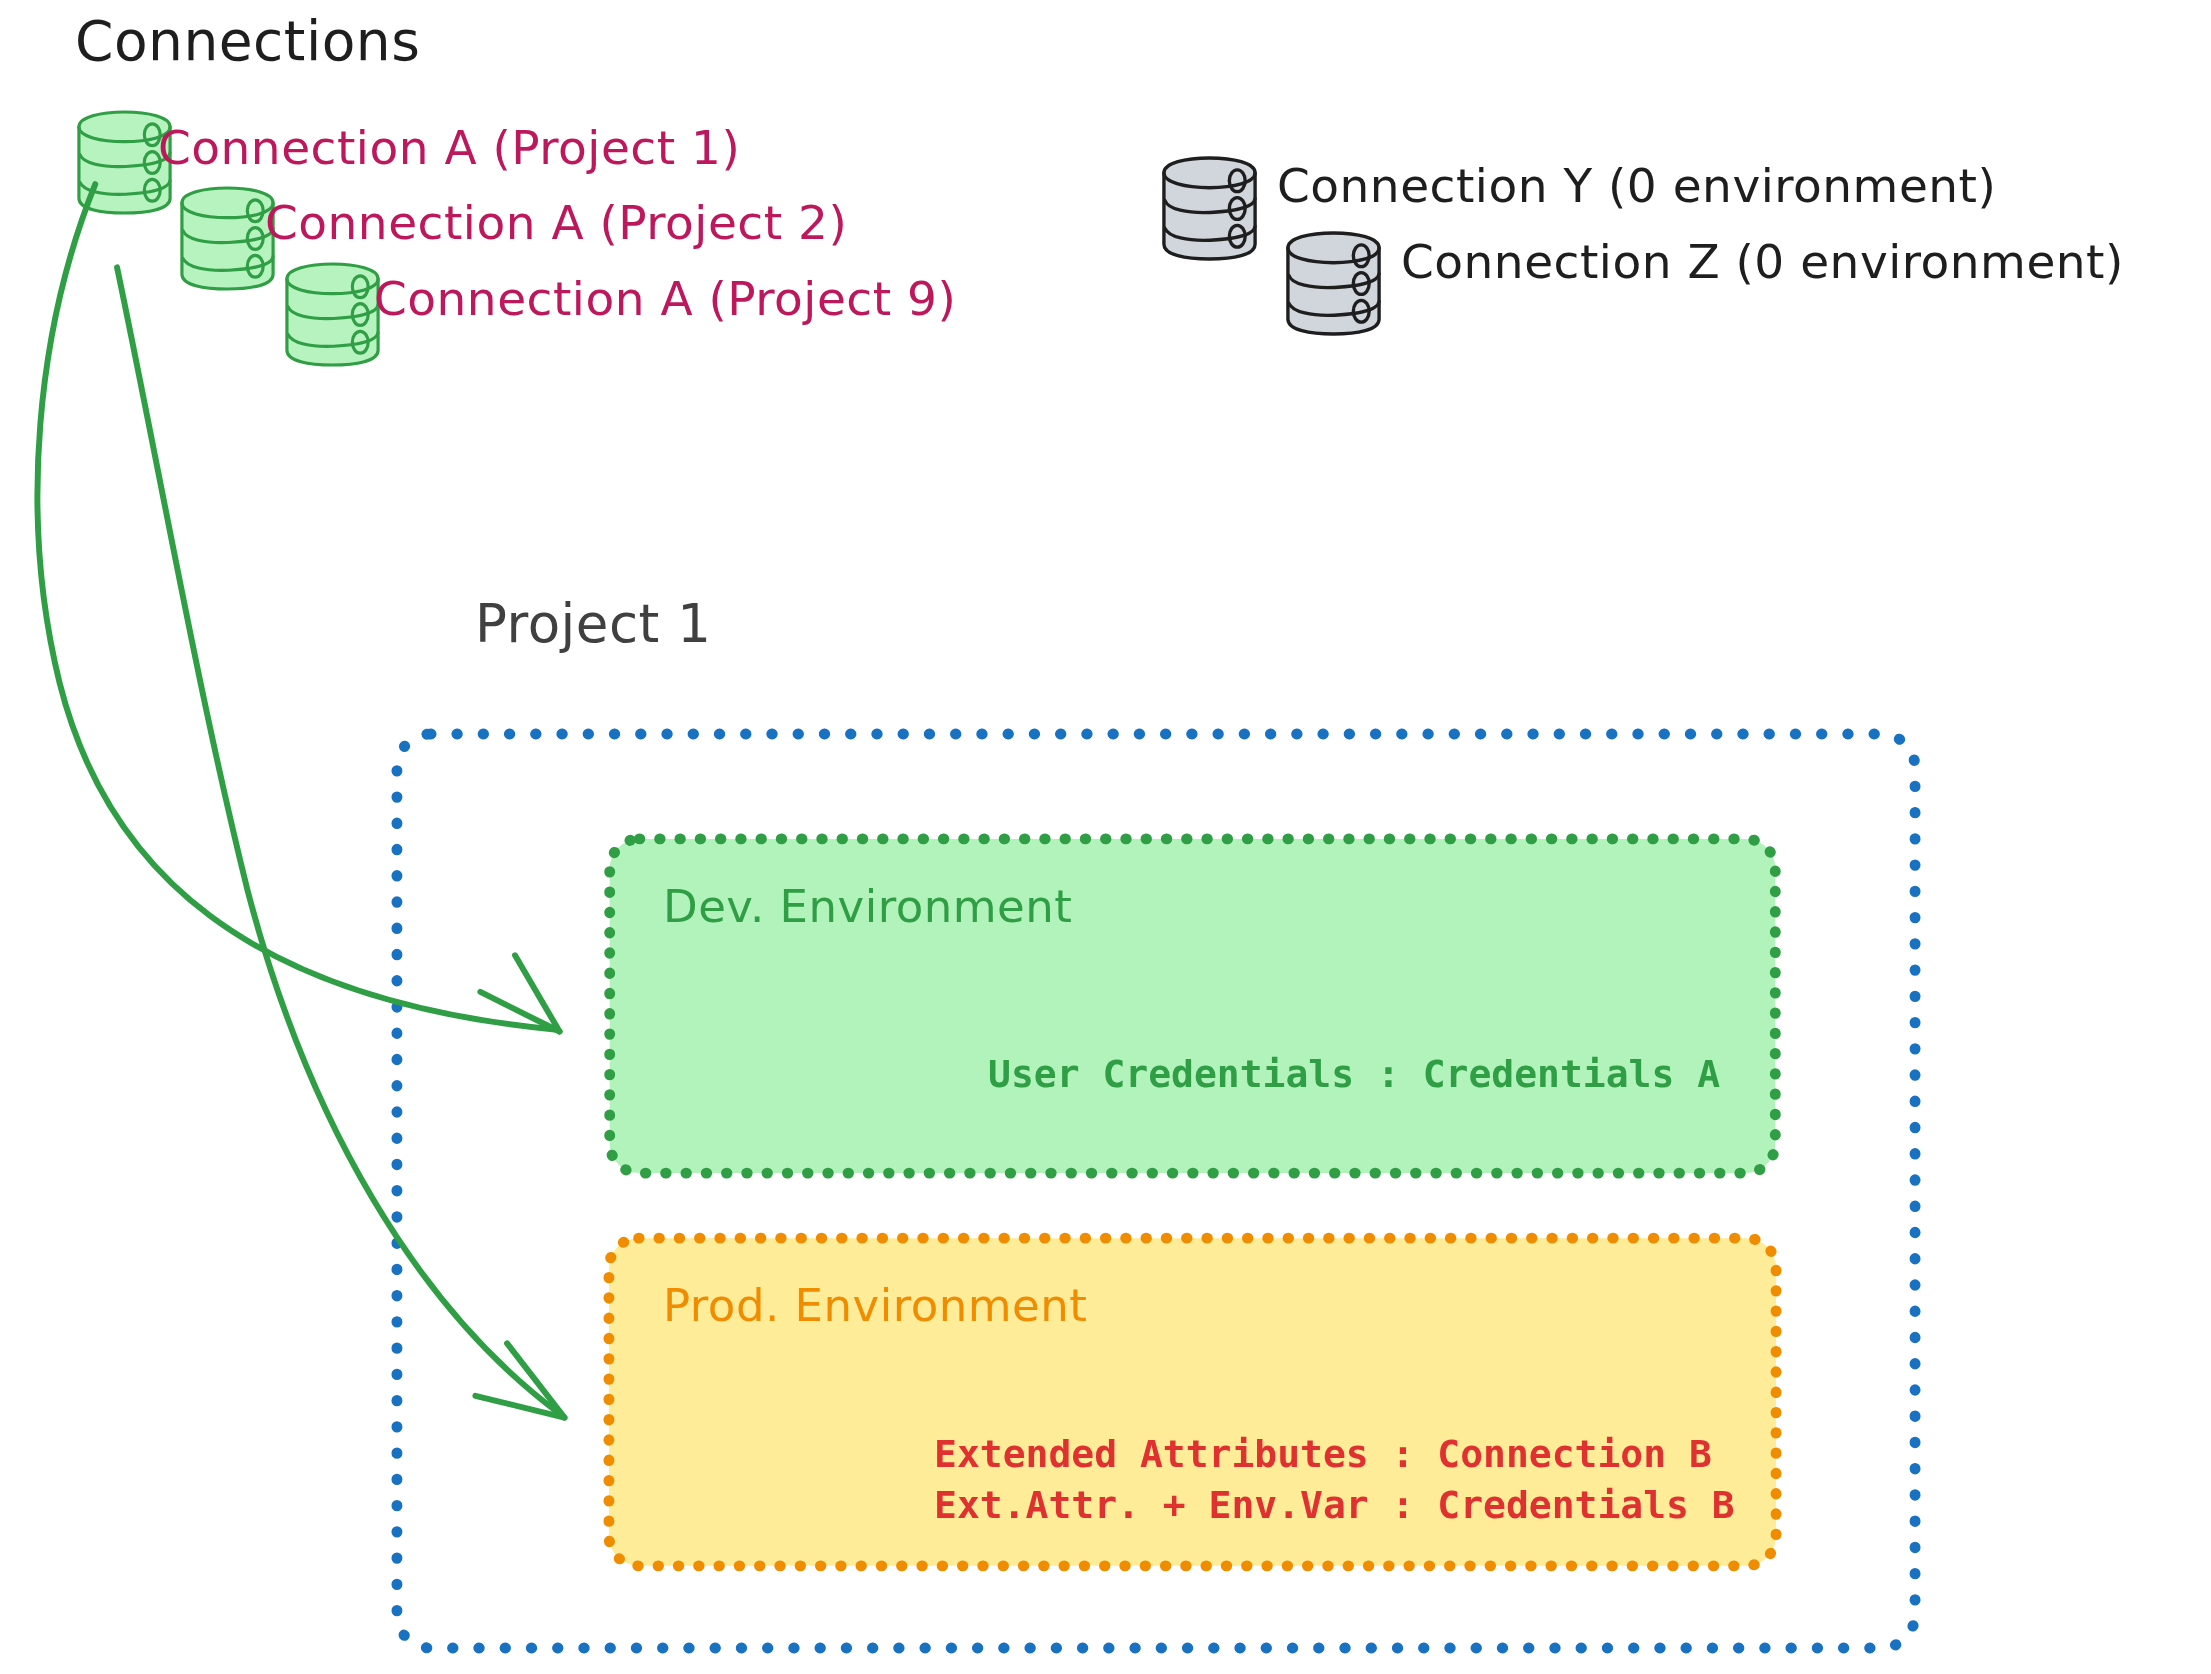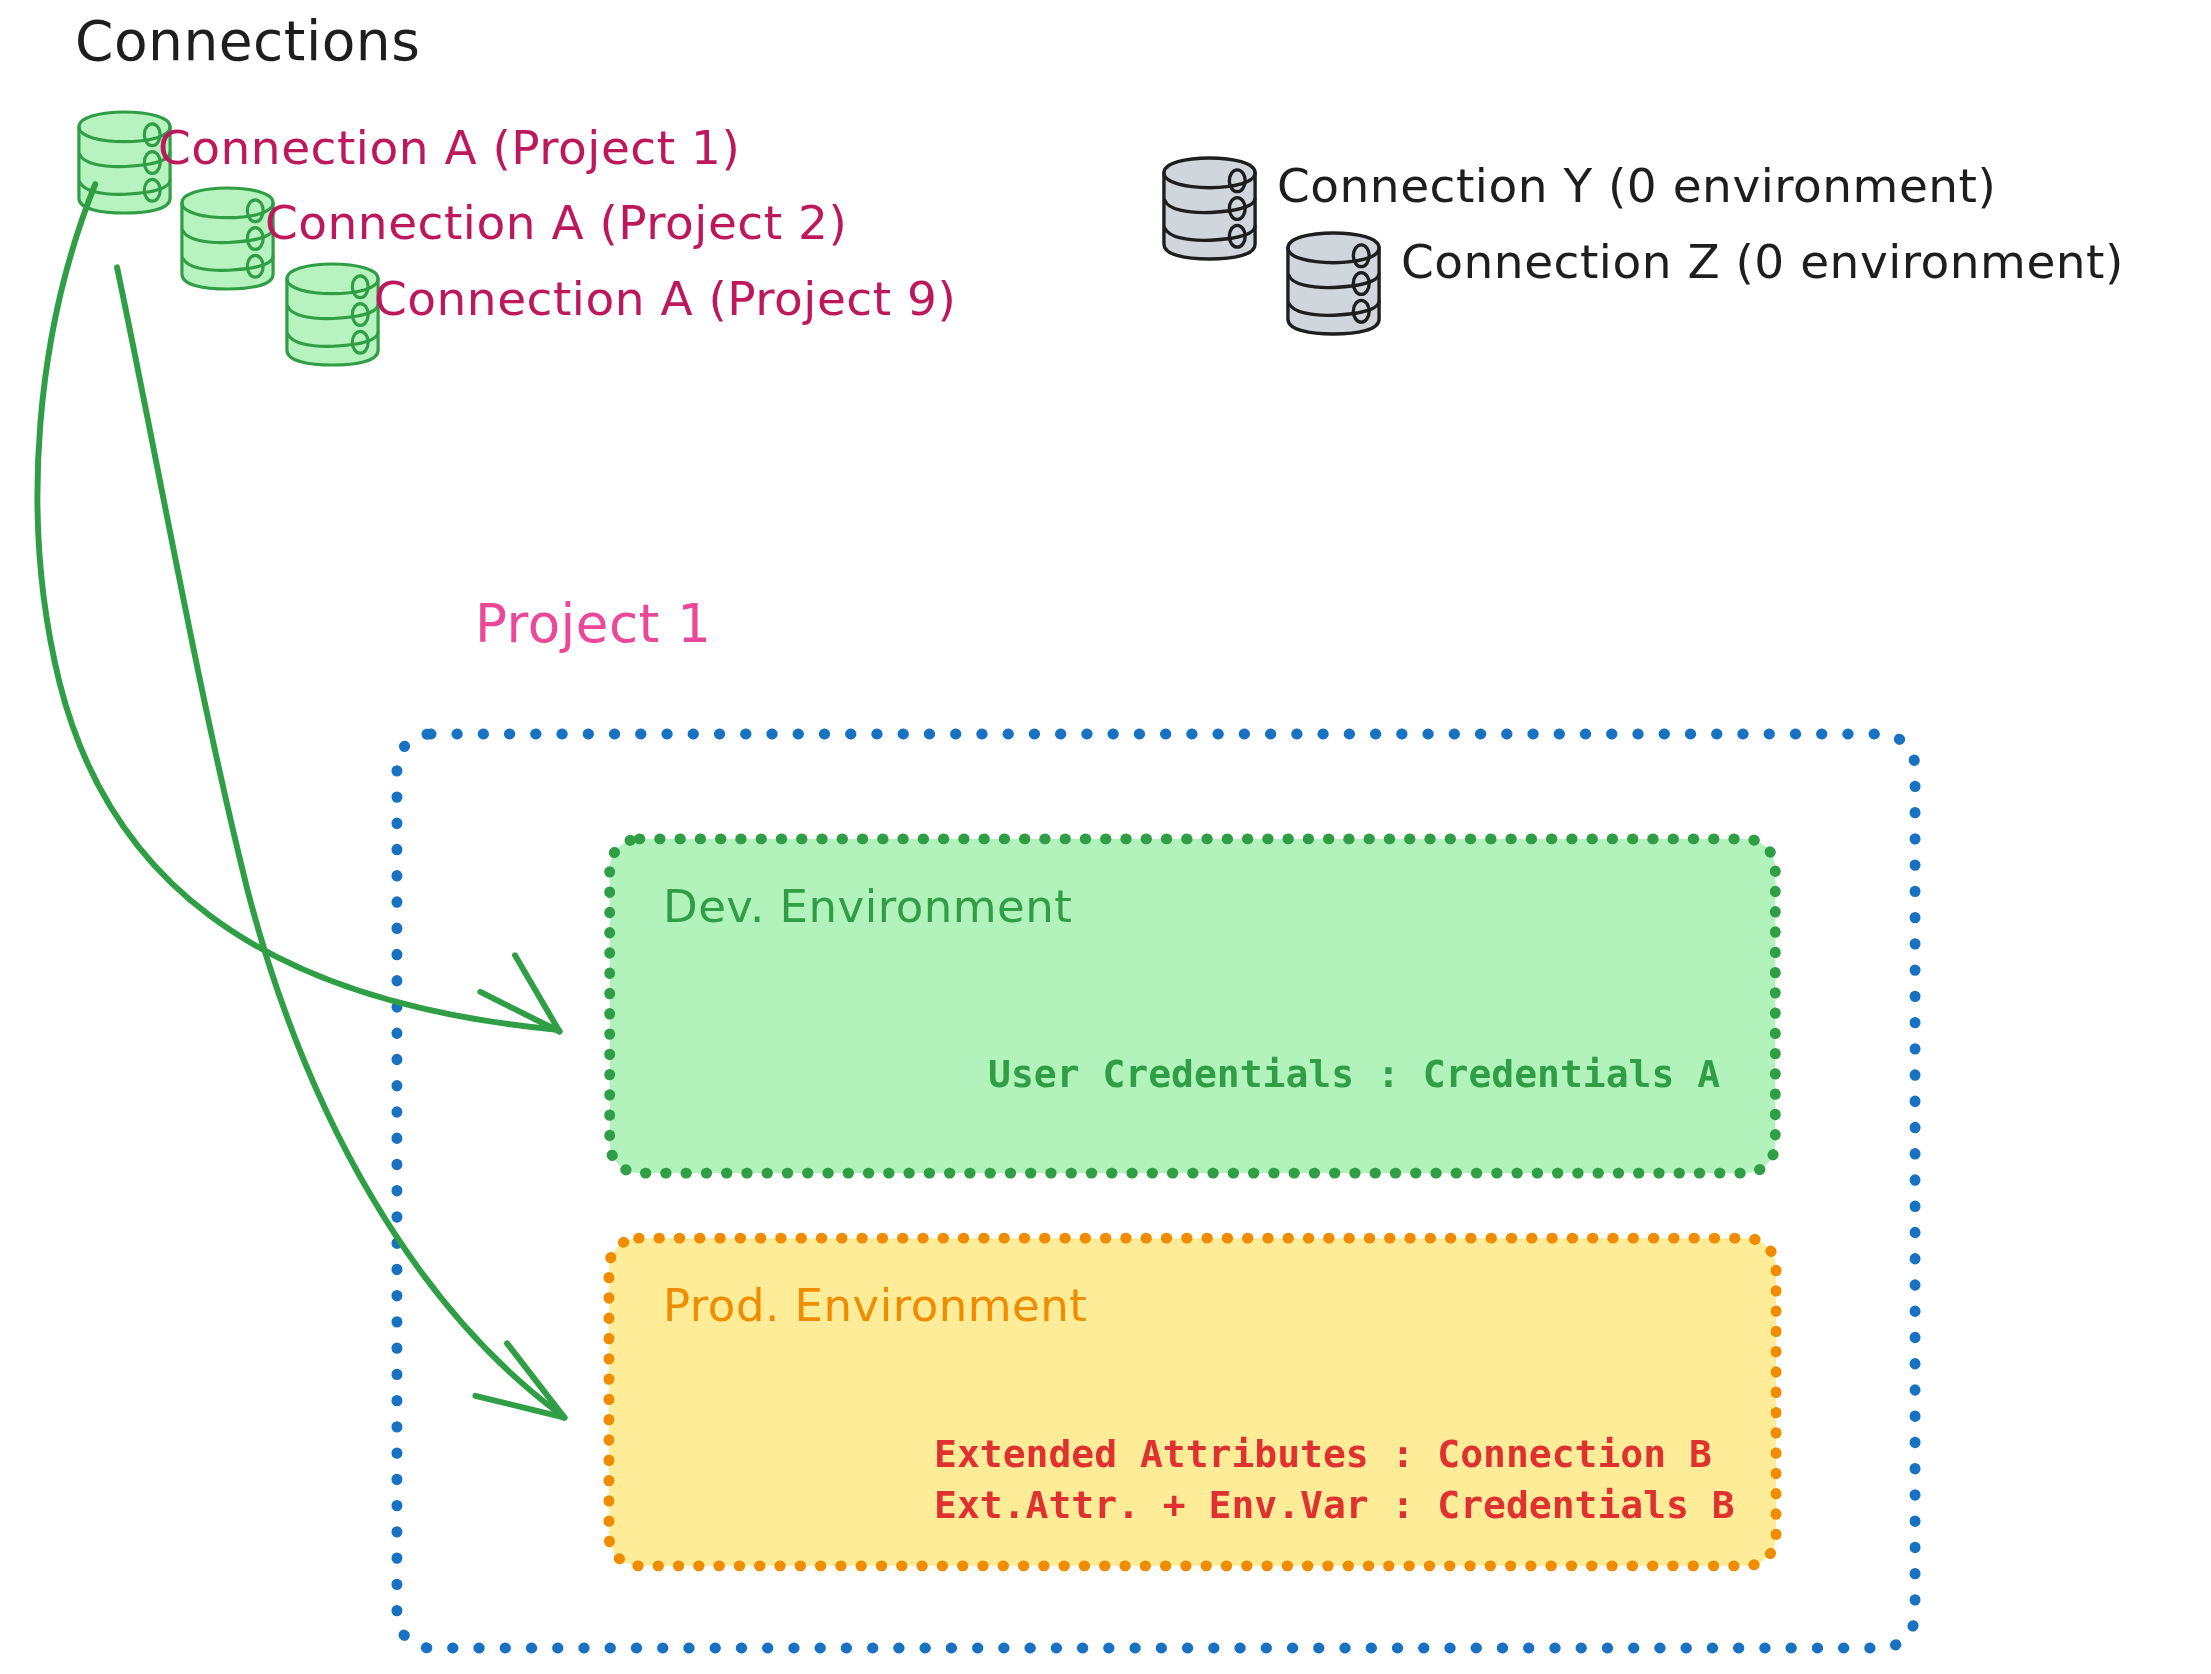--- a/index.html
+++ b/index.html
@@ -65,21 +65,21 @@
     font-size: 47px;
     color: #be185d;
   }
   .conn-black {
     font-size: 47px;
     color: #1e1e1e;
     margin-top: 32px;
   }
   .proj-title {
     font-size: 53px;
-    color: #ec4899;
+    color: #404040;
   }
   .env-green {
     font-size: 45px;
     color: #2f9e44;
   }
   .env-orange {
     font-size: 45px;
     color: #f08c00;
   }
   .mono-green {

